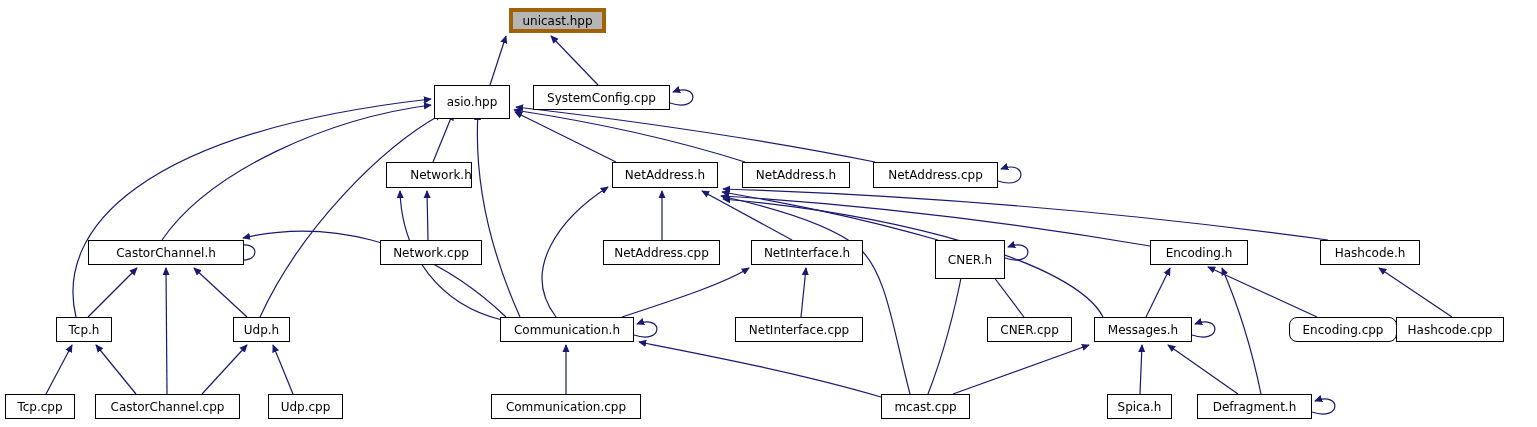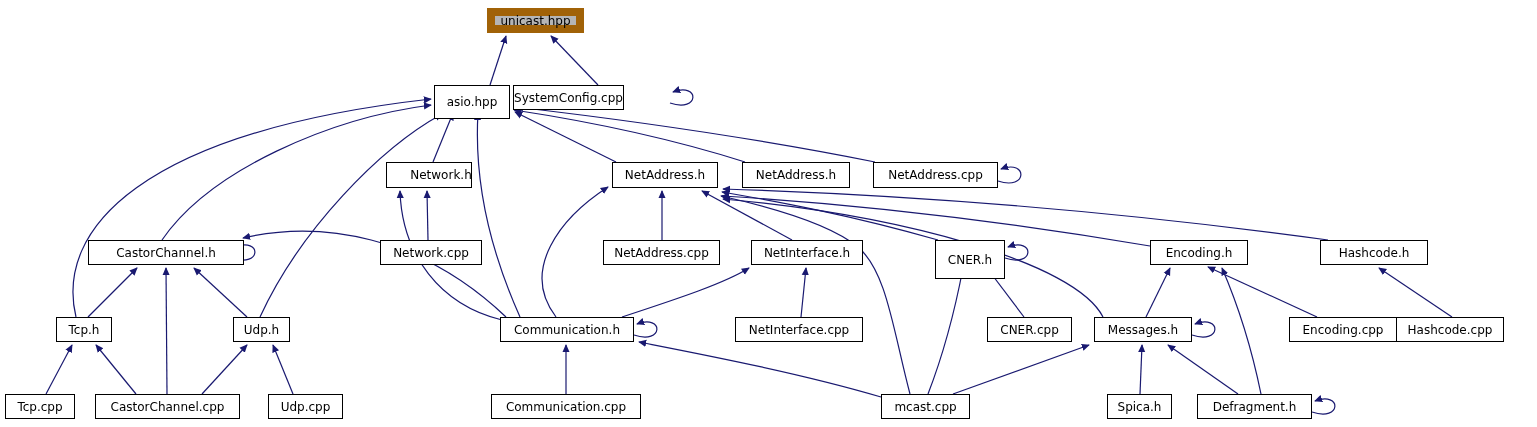--- a/index.html
+++ b/index.html
@@ -2,21 +2,21 @@
 <html><head>
 <meta charset="utf-8">
 <style>
   html,body{margin:0;padding:0;background:#ffffff;}
   #stage{position:relative;width:1537px;height:427px;background:#ffffff;overflow:hidden;
          font-family:"DejaVu Sans","Liberation Sans",sans-serif;}
   #edge-layer{position:absolute;left:0;top:0;width:1537px;height:427px;}
   .gnode{position:absolute;box-sizing:border-box;background:#ffffff;border:1px solid #000000;
          display:flex;align-items:center;justify-content:center;
          font-size:12px;color:#000000;white-space:nowrap;cursor:pointer;line-height:1;}
-  .gnode.root{background:#b5b5b5;border:8px solid #a16207;}
+  .gnode.root{background:#b5b5b5;border:4px solid #a16207;margin-left:22px;}
 </style>
 </head>
 <body>
 
 <div id="stage">
   <svg id="edge-layer" width="1537" height="427" viewBox="0 0 1537 427" xmlns="http://www.w3.org/2000/svg">
       <defs>
         <marker id="arrowhead" viewBox="0 0 10 10" refX="8" refY="5" markerWidth="9" markerHeight="9" orient="auto" markerUnits="userSpaceOnUse">
           <path d="M 0 1 L 9 5 L 0 9 z" fill="#191970"></path>
         </marker>
@@ -66,39 +66,39 @@
       <path d="M 1140 394 L 1142 345" fill="none" stroke="#191970" stroke-width="1.2" marker-end="url(#arrowhead)"></path>
       <path d="M 1238 394 L 1168 345" fill="none" stroke="#191970" stroke-width="1.2" marker-end="url(#arrowhead)"></path>
       <path d="M 1146 317 L 1170 268" fill="none" stroke="#191970" stroke-width="1.2" marker-end="url(#arrowhead)"></path>
       <path d="M 1317 317 L 1208 267" fill="none" stroke="#191970" stroke-width="1.2" marker-end="url(#arrowhead)"></path>
       <path d="M 1261 394 C 1252 350 1238 305 1222 268" fill="none" stroke="#191970" stroke-width="1.2" marker-end="url(#arrowhead)"></path>
       <path d="M 1452 317 L 1379 268" fill="none" stroke="#191970" stroke-width="1.2" marker-end="url(#arrowhead)"></path>
     </svg>
   <div id="node-layer">
       <div class="gnode root" style="left: 487px; top: 8px; width: 97px; height: 25px;">unicast.hpp</div>
       <div class="gnode" style="left: 434px; top: 85px; width: 76px; height: 34px;">asio.hpp</div>
-      <div class="gnode" style="left: 513px; top: 85px; width: 111px; height: 25px;">SystemConfig.cpp</div>
+      <div class="gnode" style="left: 533px; top: 85px; width: 137px; height: 25px;">SystemConfig.cpp</div>
       <div class="gnode" style="left: 386px; top: 162px; width: 86px; height: 26px; padding-left: 24px;">Network.h</div>
       <div class="gnode" style="left: 612px; top: 162px; width: 106px; height: 26px;">NetAddress.h</div>
       <div class="gnode" style="left: 742px; top: 162px; width: 108px; height: 26px;">NetAddress.h</div>
       <div class="gnode" style="left: 873px; top: 162px; width: 125px; height: 26px;">NetAddress.cpp</div>
       <div class="gnode" style="left: 88px; top: 240px; width: 156px; height: 25px;">CastorChannel.h</div>
       <div class="gnode" style="left: 380px; top: 240px; width: 102px; height: 25px;">Network.cpp</div>
       <div class="gnode" style="left: 603px; top: 240px; width: 117px; height: 25px;">NetAddress.cpp</div>
       <div class="gnode" style="left: 751px; top: 240px; width: 112px; height: 25px;">NetInterface.h</div>
       <div class="gnode" style="left: 935px; top: 240px; width: 70px; height: 39px;">CNER.h</div>
       <div class="gnode" style="left: 1150px; top: 240px; width: 98px; height: 25px;">Encoding.h</div>
-      <div class="gnode" style="left: 1320px; top: 240px; width: 108px; height: 25px;">Hashcode.h</div>
+      <div class="gnode" style="left: 1320px; top: 240px; width: 100px; height: 25px;">Hashcode.h</div>
       <div class="gnode" style="left: 56px; top: 317px; width: 56px; height: 25px;">Tcp.h</div>
       <div class="gnode" style="left: 233px; top: 317px; width: 57px; height: 25px;">Udp.h</div>
       <div class="gnode" style="left: 500px; top: 317px; width: 134px; height: 25px;">Communication.h</div>
       <div class="gnode" style="left: 735px; top: 317px; width: 128px; height: 25px;">NetInterface.cpp</div>
       <div class="gnode" style="left: 987px; top: 317px; width: 85px; height: 25px;">CNER.cpp</div>
       <div class="gnode" style="left: 1094px; top: 317px; width: 98px; height: 25px;">Messages.h</div>
-      <div class="gnode" style="left: 1289px; top: 317px; width: 108px; height: 25px;">Encoding.cpp</div>
+      <div class="gnode" style="left: 1289px; top: 317px; width: 108px; height: 25px; border-radius: 8px;">Encoding.cpp</div>
       <div class="gnode" style="left: 1396px; top: 317px; width: 108px; height: 25px;">Hashcode.cpp</div>
       <div class="gnode" style="left: 5px; top: 394px; width: 70px; height: 25px;">Tcp.cpp</div>
       <div class="gnode" style="left: 95px; top: 394px; width: 145px; height: 25px;">CastorChannel.cpp</div>
       <div class="gnode" style="left: 268px; top: 394px; width: 75px; height: 25px;">Udp.cpp</div>
       <div class="gnode" style="left: 491px; top: 394px; width: 150px; height: 25px;">Communication.cpp</div>
       <div class="gnode" style="left: 881px; top: 394px; width: 89px; height: 25px;">mcast.cpp</div>
       <div class="gnode" style="left: 1107px; top: 394px; width: 65px; height: 25px;">Spica.h</div>
       <div class="gnode" style="left: 1197px; top: 394px; width: 115px; height: 25px;">Defragment.h</div>
     </div>
 </div>

